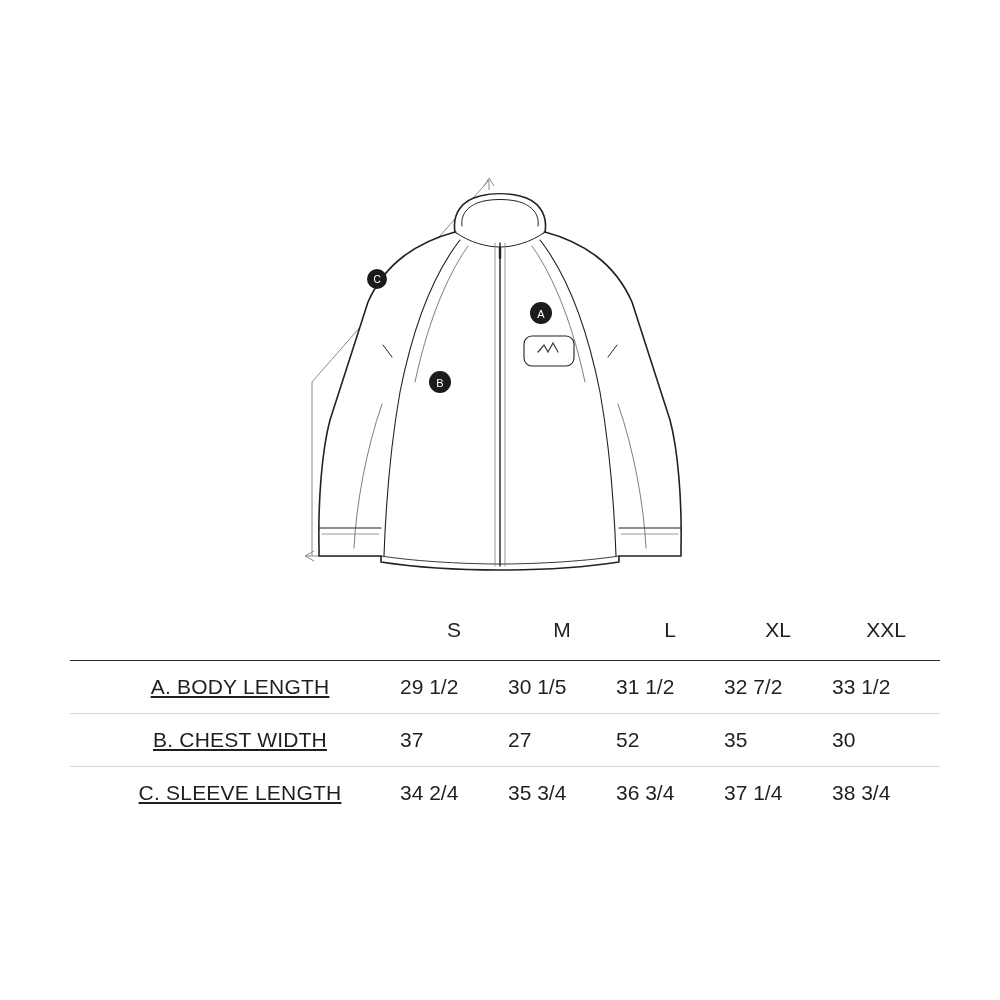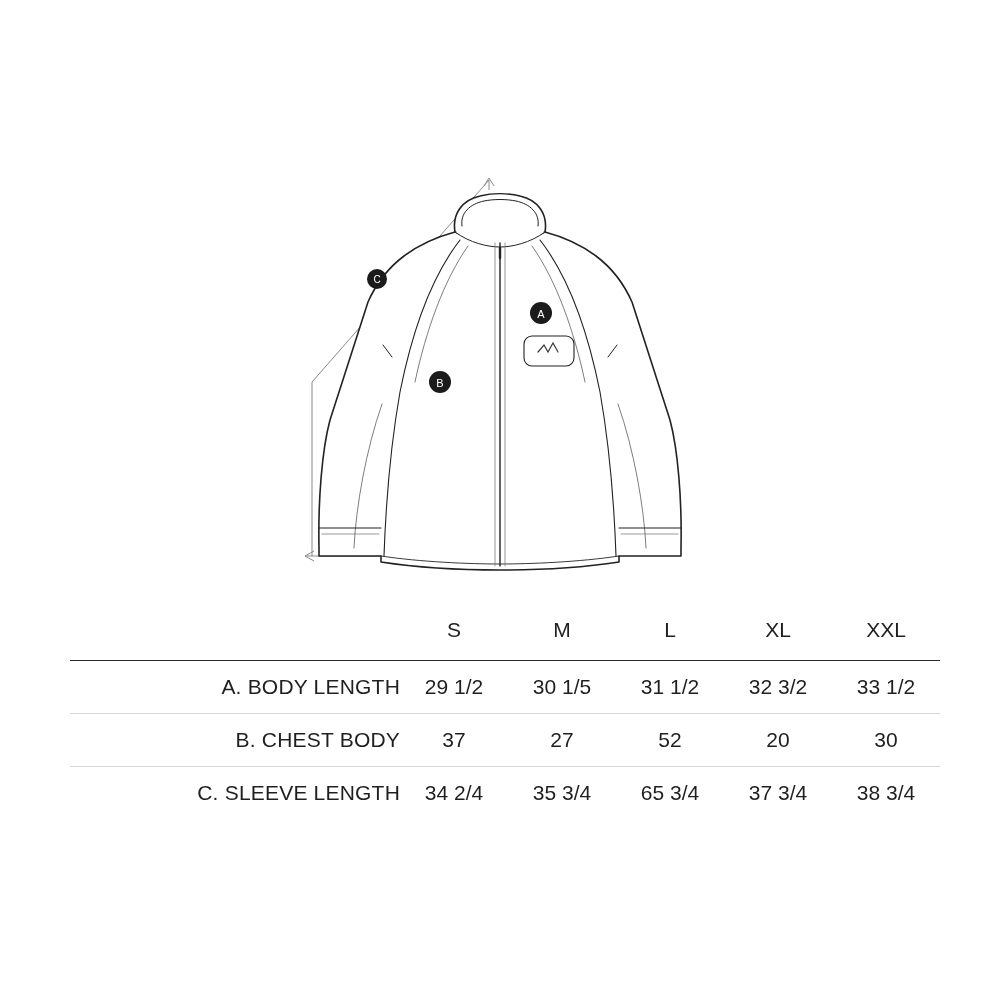--- a/index.html
+++ b/index.html
@@ -55,29 +55,30 @@
     text-align: center;
   }
   table.sizes thead th.corner {
     text-align: left;
   }
   table.sizes thead tr th {
     border-bottom: 1px solid #2a2a2a;
   }
   table.sizes tbody td {
     border-bottom: 1px solid #d8d8d8;
-    text-align: center;
+    text-align: left;
   }
   table.sizes tbody tr:last-child td {
     border-bottom: none;
   }
   table.sizes tbody td.measure-label {
-    text-align: right;
+    text-align: center;
     padding-left: 10px;
     letter-spacing: 0.2px;
+    text-decoration: underline;
   }
 </style>
 </head>
 <body>
 
 <div id="illustration">
   <svg width="1000" height="600" viewBox="0 0 1000 600" xmlns="http://www.w3.org/2000/svg">
 
     <g fill="none" stroke="#8a8a8a" stroke-width="1">
 
@@ -196,34 +197,34 @@
         <th>XL</th>
         <th>XXL</th>
       </tr>
     </thead>
     <tbody>
       <tr>
         <td class="measure-label">A. BODY LENGTH</td>
         <td>29 1/2</td>
         <td>30 1/5</td>
         <td>31 1/2</td>
-        <td>32 3/2</td>
+        <td>32 7/2</td>
         <td>33 1/2</td>
       </tr>
       <tr>
-        <td class="measure-label">B. CHEST BODY</td>
+        <td class="measure-label">B. CHEST WIDTH</td>
         <td>37</td>
         <td>27</td>
         <td>52</td>
-        <td>20</td>
+        <td>35</td>
         <td>30</td>
       </tr>
       <tr>
         <td class="measure-label">C. SLEEVE LENGTH</td>
         <td>34 2/4</td>
         <td>35 3/4</td>
-        <td>65 3/4</td>
-        <td>37 3/4</td>
+        <td>36 3/4</td>
+        <td>37 1/4</td>
         <td>38 3/4</td>
       </tr>
     </tbody>
   </table>
 </div>
 
 </body></html>

